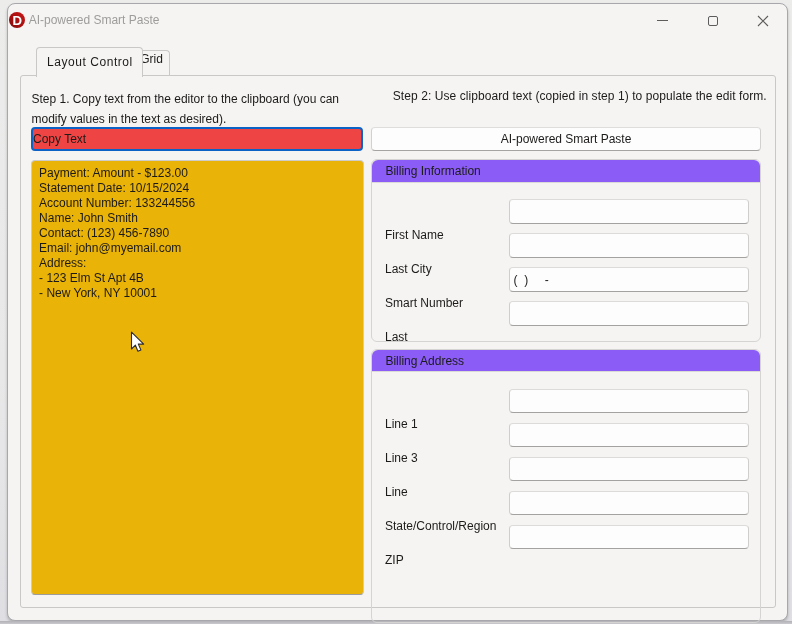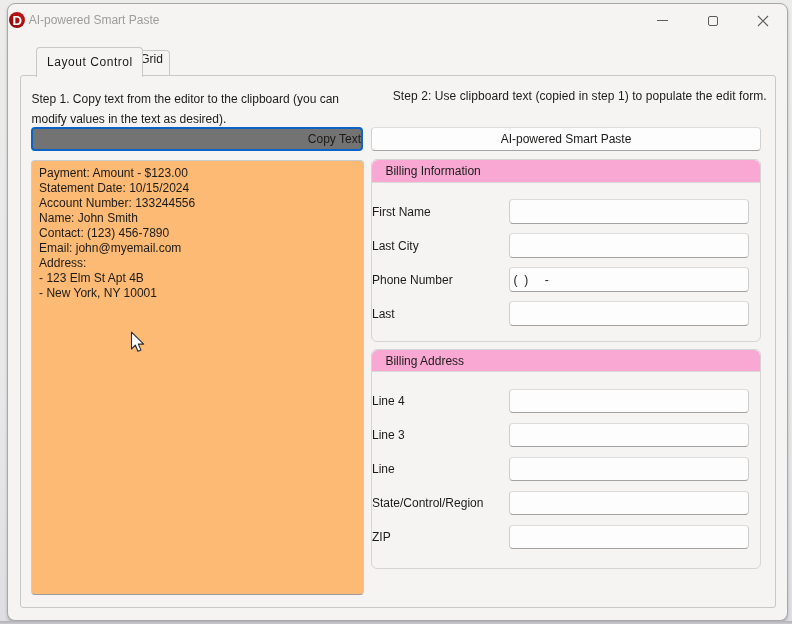--- a/index.html
+++ b/index.html
@@ -10,31 +10,31 @@
   #strip { left:0; top:621px; width:792px; height:3px; background:linear-gradient(#b2b1b5,#cac9cd); }
   #title { left:28.7px; top:13px; color:#9d9c9b; }
   .winbtn { color:#5c5c5c; }
   
   .tab { background:#f5f4f2; border:1px solid #c9c8c6; border-bottom:none; border-radius:4px 4px 0 0; text-align:center; }
   #tab1 { left:26.4px; top:46.5px; width:107px; height:30px; z-index:3; padding-top:7px; letter-spacing:0.55px;margin-left:10px; }
   #tab2 { left:133.5px; top:50px; width:36px; height:25.5px; z-index:1; padding-top:1px; }
   #panel { left:20.2px; top:75.3px; width:755.4px; height:533px; border:1px solid #c9c8c6; border-radius:3px; z-index:2; }
   
   #step1 { left:31.5px; top:89.2px; line-height:20px; }
-  #copybtn { left:31px; top:126.6px; width:332px; height:24.6px; background:#737373; border:2px solid #0d63c5; border-radius:4px; text-align:right; line-height:20px; z-index:4; }
-  #memo { left:30.5px; top:160px; width:333.5px; height:434.5px; background:#fdba74; border:1px solid #cdccca; border-bottom-color:#9d9c9b; border-radius:4px; padding:5.3px 0 0 7.6px; line-height:14.9px; z-index:4; }
+  #copybtn { left:31px; top:126.6px; width:332px; height:24.6px; background:#ef4444; border:2px solid #0d63c5; border-radius:4px; text-align:left; line-height:20px; z-index:4; }
+  #memo { left:30.5px; top:160px; width:333.5px; height:434.5px; background:#eab308; border:1px solid #cdccca; border-bottom-color:#9d9c9b; border-radius:4px; padding:5.3px 0 0 7.6px; line-height:14.9px; z-index:4; }
   
   #step2 { left:368.8px; top:89.2px; white-space:nowrap; letter-spacing:0.07px;margin-left:24px; }
   #aibtn { left:371px; top:126.6px; width:390px; height:24.8px; background:#fdfdfd; border:1px solid #d2d1cf; border-top-color:#dedddb; border-bottom-color:#a5a4a2; border-radius:4px; text-align:center; line-height:22px; z-index:4; }
   .group { left:371.2px; width:390px; border:1px solid #d5d4d2; border-radius:6px; z-index:4; }
   #group1 { top:158.6px; height:183.2px; }
-  #group2 { top:348.9px; height:220px; }
-  .ghead { height:23.4px; background:#f9a8d4; border-bottom:1px solid #dbdad8; border-radius:6px 6px 0 0; padding:4.5px 0 0 13.2px; }
+  #group2 { top:348.9px; height:274px; }
+  .ghead { height:23.4px; background:#8b5cf6; border-bottom:1px solid #dbdad8; border-radius:6px 6px 0 0; padding:4.5px 0 0 13.2px; }
   #group2 .ghead { height:21.9px; padding-top:3.8px; }
-  .lbl { left:372px; z-index:5; }
+  .lbl { left:385px; z-index:5;margin-top:23px; }
   .fld { left:509px; width:239.6px; height:24.5px; background:#fdfdfd; border:1px solid #cfcecc; border-top-color:#dcdbd9; border-bottom-color:#a3a2a1; border-radius:4px; z-index:5; }
 </style>
 </head>
 <body>
   <div id="win" class="abs"></div>
   <div id="strip" class="abs"></div>
 
   <svg class="abs" style="left:9px;top:12px" width="16" height="16" viewBox="0 0 16 16">
     <defs>
       <linearGradient id="lg" x1="0" y1="1" x2="1" y2="0">
@@ -64,29 +64,29 @@
   <div id="step2" class="abs">Step 2: Use clipboard text (copied in step 1) to populate the edit form.</div>
   <div id="aibtn" class="abs">AI-powered Smart Paste</div>
 
   <div id="group1" class="abs group">
     <div class="ghead">Billing Information</div>
   </div>
   <div class="abs lbl" style="top:205px">First Name</div>
   <div class="abs fld" style="top:199px"></div>
   <div class="abs lbl" style="top:239px">Last City</div>
   <div class="abs fld" style="top:233px"></div>
-  <div class="abs lbl" style="top:273px">Phone Number</div>
+  <div class="abs lbl" style="top:273px">Smart Number</div>
   <div class="abs fld" style="top:267px;padding:5px 0 0 3.5px">(&nbsp;&nbsp;)&nbsp;&nbsp;&nbsp;&nbsp;&nbsp;-</div>
   <div class="abs lbl" style="top:307px">Last</div>
   <div class="abs fld" style="top:301px"></div>
 
   <div id="group2" class="abs group">
     <div class="ghead">Billing Address</div>
   </div>
-  <div class="abs lbl" style="top:393.5px">Line 4</div>
+  <div class="abs lbl" style="top:393.5px">Line 1</div>
   <div class="abs fld" style="top:388.5px"></div>
   <div class="abs lbl" style="top:427.5px">Line 3</div>
   <div class="abs fld" style="top:422.5px"></div>
   <div class="abs lbl" style="top:461.5px">Line</div>
   <div class="abs fld" style="top:456.5px"></div>
   <div class="abs lbl" style="top:495.5px">State/Control/Region</div>
   <div class="abs fld" style="top:490.5px"></div>
   <div class="abs lbl" style="top:529.5px">ZIP</div>
   <div class="abs fld" style="top:524.5px"></div>
 

